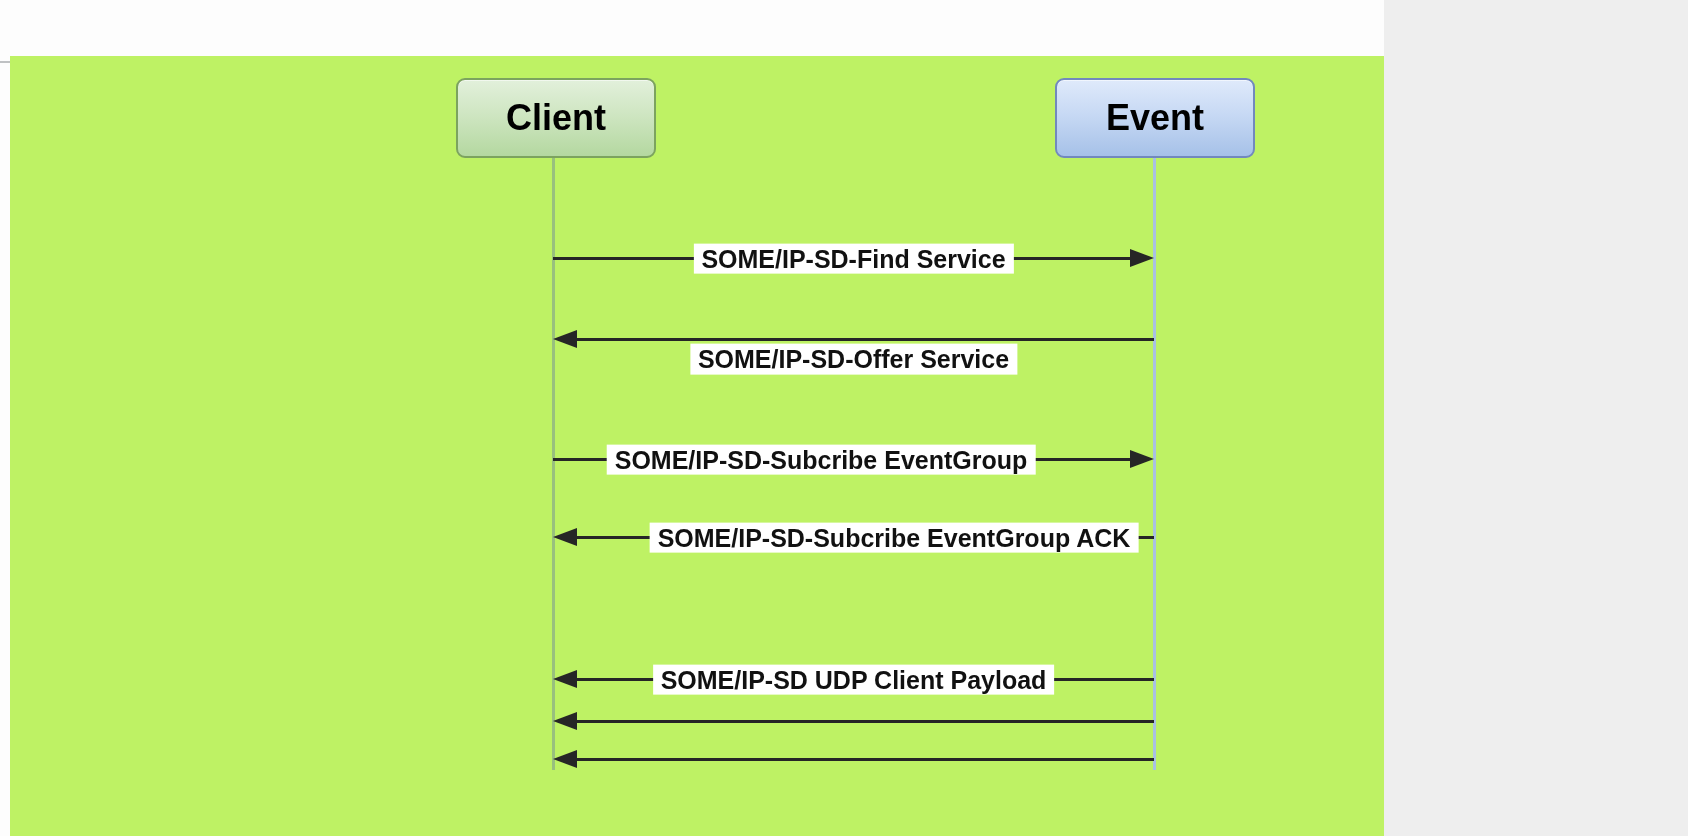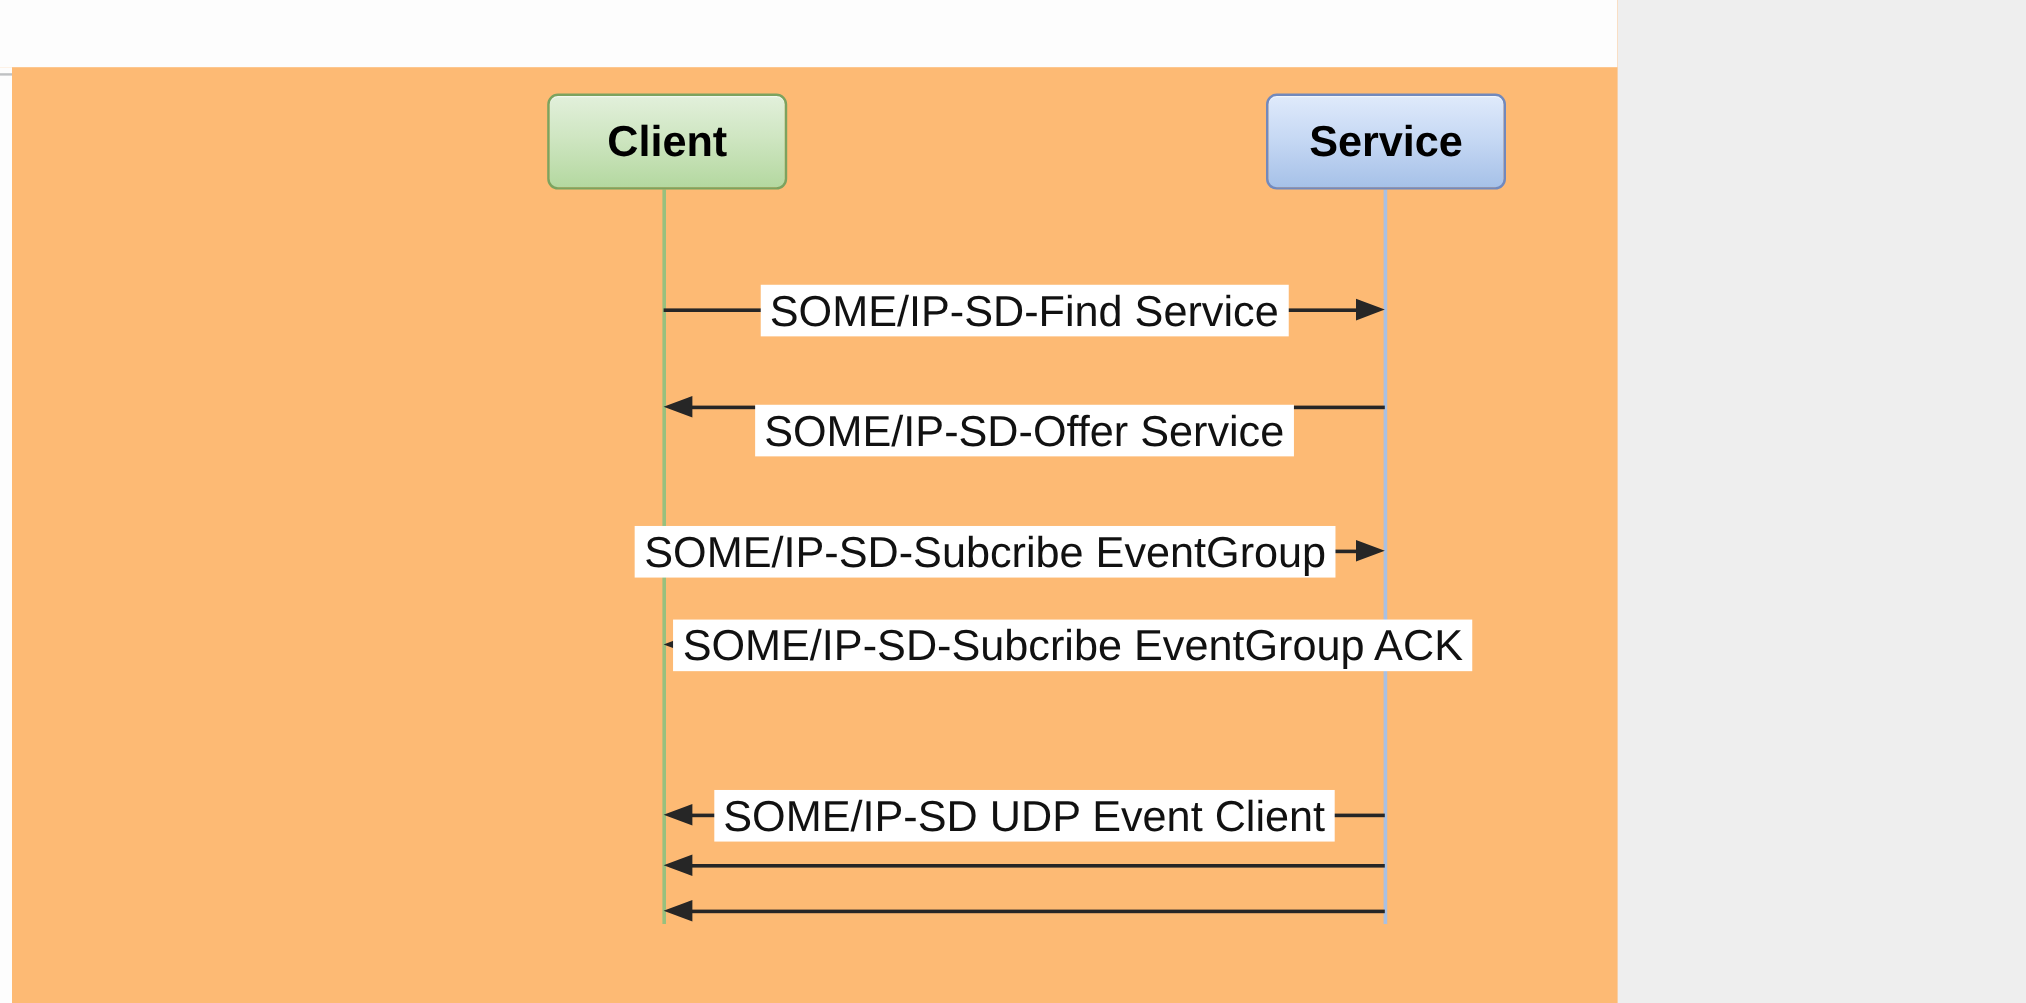--- a/index.html
+++ b/index.html
@@ -50,58 +50,58 @@
     position:absolute;width:0;height:0;
     border-top:9px solid transparent;
     border-bottom:9px solid transparent;
   }
   .arrow-head.right{border-left:24px solid #262626;}
   .arrow-head.left{border-right:24px solid #262626;}
   .msg-label{
     position:absolute;
     transform:translate(-50%,-50%);
     background:#ffffff;
-    font-size:36px;font-weight:normal;color:#111111;
+    font-size:25px;font-weight:bold;color:#111111;
     white-space:nowrap;
     padding:1px 8px;
     line-height:1.15;
   }
 </style>
 </head>
 <body>
 
-<div id="canvas" style="width: 1348px; height: 836px; background: #fdba74;">
+<div id="canvas" style="width: 1348px; height: 836px; background: #bef264; padding-left: 36px;">
   <div class="top-strip"></div>
   <div class="left-strip"></div>
   <div class="corner-tick"></div>
 
   <div class="lifeline" id="lifeline-client" style="left: 552px; top: 158px; height: 612px; background: rgb(152, 192, 126);"></div>
   <div class="lifeline" id="lifeline-server" style="left: 1153px; top: 158px; height: 612px; background: rgb(169, 192, 226);"></div>
 
   <div class="actor green" id="actor-client" style="left: 456px; top: 78px; width: 200px; height: 80px; border-color: rgb(124, 163, 95);">
     <span>Client</span>
   </div>
   <div class="actor blue" id="actor-server" style="left: 1055px; top: 78px; width: 200px; height: 80px; border-color: rgb(114, 137, 189);">
-    <span>Service</span>
+    <span>Event</span>
   </div>
 
   <div id="messages">
       <div class="msg-line" style="top: 257px; left: 553px; width: 581px;"></div>
       <div class="arrow-head right" style="top: 249px; left: 1130px;"></div>
       <div class="msg-label" style="left: 853.5px; top: 258.5px;">SOME/IP-SD-Find Service</div>
       <div class="msg-line" style="top: 338px; left: 573px; width: 581px;"></div>
       <div class="arrow-head left" style="top: 330px; left: 553px;"></div>
       <div class="msg-label" style="left: 853.5px; top: 359px;">SOME/IP-SD-Offer Service</div>
       <div class="msg-line" style="top: 458px; left: 553px; width: 581px;"></div>
       <div class="arrow-head right" style="top: 450px; left: 1130px;"></div>
       <div class="msg-label" style="left: 821px; top: 459.5px;">SOME/IP-SD-Subcribe EventGroup</div>
       <div class="msg-line" style="top: 536px; left: 573px; width: 581px;"></div>
       <div class="arrow-head left" style="top: 528px; left: 553px;"></div>
       <div class="msg-label" style="left: 894px; top: 537.5px;">SOME/IP-SD-Subcribe EventGroup ACK</div>
       <div class="msg-line" style="top: 678px; left: 573px; width: 581px;"></div>
       <div class="arrow-head left" style="top: 670px; left: 553px;"></div>
-      <div class="msg-label" style="left: 853.5px; top: 679.5px;">SOME/IP-SD UDP Event Client</div>
+      <div class="msg-label" style="left: 853.5px; top: 679.5px;">SOME/IP-SD UDP Client Payload</div>
       <div class="msg-line" style="top: 720px; left: 573px; width: 581px;"></div>
       <div class="arrow-head left" style="top: 712px; left: 553px;"></div>
       <div class="msg-line" style="top: 758px; left: 573px; width: 581px;"></div>
       <div class="arrow-head left" style="top: 750px; left: 553px;"></div>
     </div>
 </div>
 
 </body></html>

